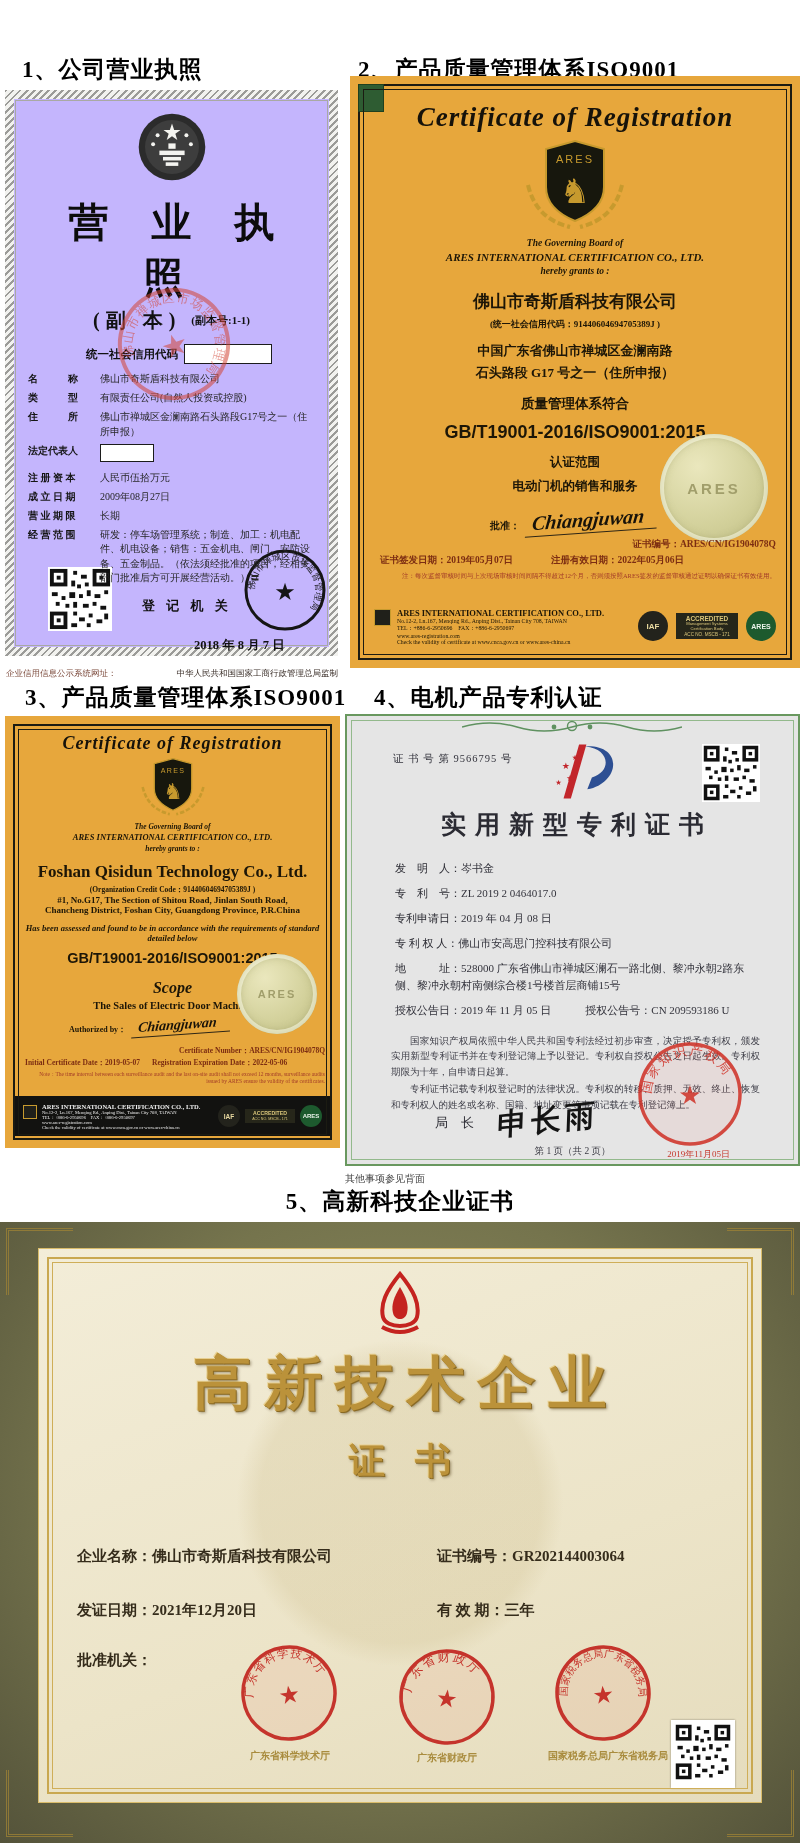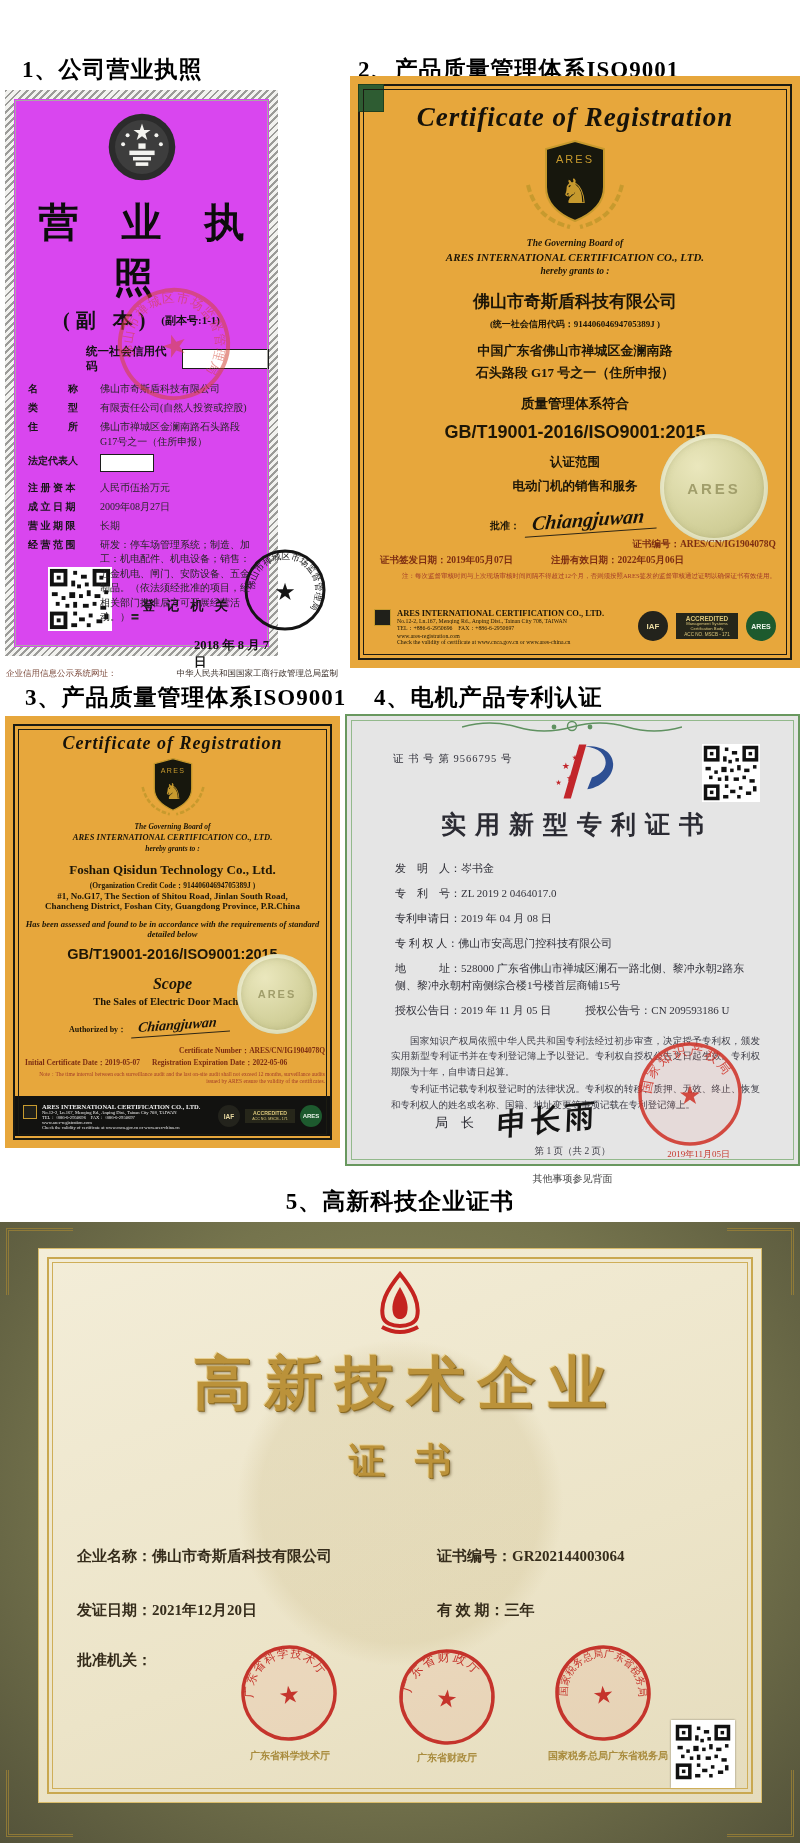--- a/index.html
+++ b/index.html
@@ -2,22 +2,22 @@
 <html><head>
 <meta charset="utf-8">
 <style>
   html,body{margin:0;padding:0;background:#fff}
   #page{position:relative;width:800px;height:1843px;background:#fff;overflow:hidden;
         font-family:"Liberation Serif",serif;color:#111}
   .abs{position:absolute}
   .sec-title{position:absolute;font-size:23px;font-weight:600;letter-spacing:1px;color:#000;white-space:nowrap}
 
   
-  .bl-card{position:absolute;left:5px;top:90px;width:273px;height:566px;box-sizing:border-box;
-           background:#d946ef;border:9px solid transparent;
+  .bl-card{position:absolute;left:5px;top:90px;width:333px;height:566px;box-sizing:border-box;
+           background:#c4b5fd;border:9px solid transparent;
            border-image:repeating-linear-gradient(135deg,#9b9b98 0 2px,#f2f2ef 2px 5px) 9;}
   .bl-card::before{content:"";position:absolute;inset:1px;border:1px solid #a9a9a4;pointer-events:none}
   .bl-title{margin-top:8px;text-align:center;font-family:"Liberation Sans",sans-serif;
             font-size:40px;font-weight:800;letter-spacing:16px;text-indent:16px;color:#0c0c0c}
   .bl-subrow{text-align:center;font-size:20px;font-weight:700;margin-top:2px;letter-spacing:6px}
   .bl-copyno{font-size:11px;font-weight:700;letter-spacing:0;vertical-align:3px;margin-left:10px}
   .bl-credit{margin:10px 0 0 72px;font-size:11.5px;font-weight:700;display:flex;align-items:center;gap:6px}
   .cbox{display:inline-block;width:86px;height:18px;background:#fff;border:1.5px solid #1c1c1c}
   .bl-fields{margin:8px 12px 0 14px;position:relative;z-index:2}
   .bl-row{display:flex;font-size:10px;line-height:1.45;margin-bottom:4.5px}
@@ -60,21 +60,21 @@
   .pat-card::before{content:"";position:absolute;inset:4px;border:1px solid #93b98c;pointer-events:none}
   .pat-title{position:absolute;left:0;right:0;top:92px;text-align:center;font-size:25px;font-weight:700;
              letter-spacing:9px;text-indent:9px;color:#2b2b33}
   .pat-rows{position:absolute;left:48px;right:38px;top:144px;text-align:left;font-size:11px;color:#33333c;line-height:1.5}
   .pat-row{margin-bottom:8.5px}
   .pat-label{color:#2b2b33}
   .pat-paras{position:absolute;left:44px;right:38px;top:318px;text-align:justify;font-size:9.5px;
              line-height:1.62;color:#3e3e48}
   .pat-paras p{margin:0 0 2px;text-indent:2em}
   .dirsig{font-size:30px;font-weight:700;color:#141414;transform:rotate(-6deg) skewX(-8deg);letter-spacing:4px}
-  .backnote{position:absolute;left:345px;width:455px;top:1172px;text-align:center;font-size:10px;color:#444}
+  .backnote{position:absolute;left:345px;width:455px;top:1172px;text-align:left;font-size:10px;color:#444}
 
   
   .ht-photo{position:absolute;left:0;top:1222px;width:800px;height:621px;
             background:radial-gradient(ellipse at 50% 42%,#8d8c61 0%,#75744d 55%,#54533a 100%)}
   .ht-cert{position:absolute;left:38px;right:38px;top:26px;bottom:40px;
            background:linear-gradient(160deg,#f3edd8 0%,#ece4c8 60%,#e5dcbd 100%);
            border:1.5px solid #d9bc6a}
   .ht-cert::before{content:"";position:absolute;inset:8px;border:2px solid #c9a850;pointer-events:none}
   .ht-cert::after{content:"";position:absolute;inset:13px;border:1px solid #cfae58;pointer-events:none}
   .ht-title{position:absolute;left:0;right:0;top:96px;text-align:center;font-size:58px;font-weight:800;
@@ -309,21 +309,21 @@
           <path d="M18,48 Q26,82 60,90" fill="none" stroke="#c79a2e" stroke-width="4" stroke-dasharray="7 3"></path>
           <path d="M112,48 Q104,82 70,90" fill="none" stroke="#c79a2e" stroke-width="4" stroke-dasharray="7 3"></path>
           <path d="M65,4 L94,12 V50 Q94,72 65,84 Q36,72 36,50 V12 Z" fill="#17170d" stroke="#c79a2e" stroke-width="2"></path>
           <text x="65" y="26" text-anchor="middle" font-size="11" letter-spacing="2" fill="#c79a2e" font-family="Liberation Sans,sans-serif">ARES</text>
           <text x="65" y="66" text-anchor="middle" font-size="34" fill="#c79a2e">♞</text>
         </svg>
       </div>
       <div class="gov" style="font-size:7.5px">The Governing Board of</div>
       <div class="gov" style="font-size:8.5px">ARES INTERNATIONAL CERTIFICATION CO., LTD.</div>
       <div class="gov" style="font-size:7.5px">hereby grants to :</div>
-      <div style="margin-top:8px;font-size:13px;font-weight:800">Foshan Qisidun Technology Co., Ltd.</div>
+      <div style="margin-top:8px;font-size:17px;font-weight:800">Foshan Qisidun Technology Co., Ltd.</div>
       <div style="margin-top:3px;font-size:7.5px;font-weight:700">(Organization Credit Code：91440604694705389J )</div>
       <div style="margin-top:0;font-size:9px;font-weight:800">#1, No.G17, The Section of Shitou Road, Jinlan South Road,</div>
       <div style="font-size:9px;font-weight:800">Chancheng District, Foshan City, Guangdong Province, P.R.China</div>
       <div style="margin:8px auto 0;width:88%;font-size:8.5px;font-style:italic;font-weight:600">Has been assessed and found to be in accordance with the requirements of standard detailed below</div>
       <div style="margin-top:7px;font-size:14.5px;font-weight:800;font-family:'Liberation Sans',sans-serif">GB/T19001-2016/ISO9001:2015</div>
       <div style="margin-top:13px;font-size:16px;font-weight:800;font-style:italic">Scope</div>
       <div style="margin-top:3px;font-size:10.5px;font-weight:800">The Sales of Electric Door Machine</div>
       <div class="signrow" style="left:64px;top:301px">
         <span style="font-size:8px;font-weight:700">Authorized by：</span>
         <span class="sig" style="font-size:14px">Chiangjuwan</span>

